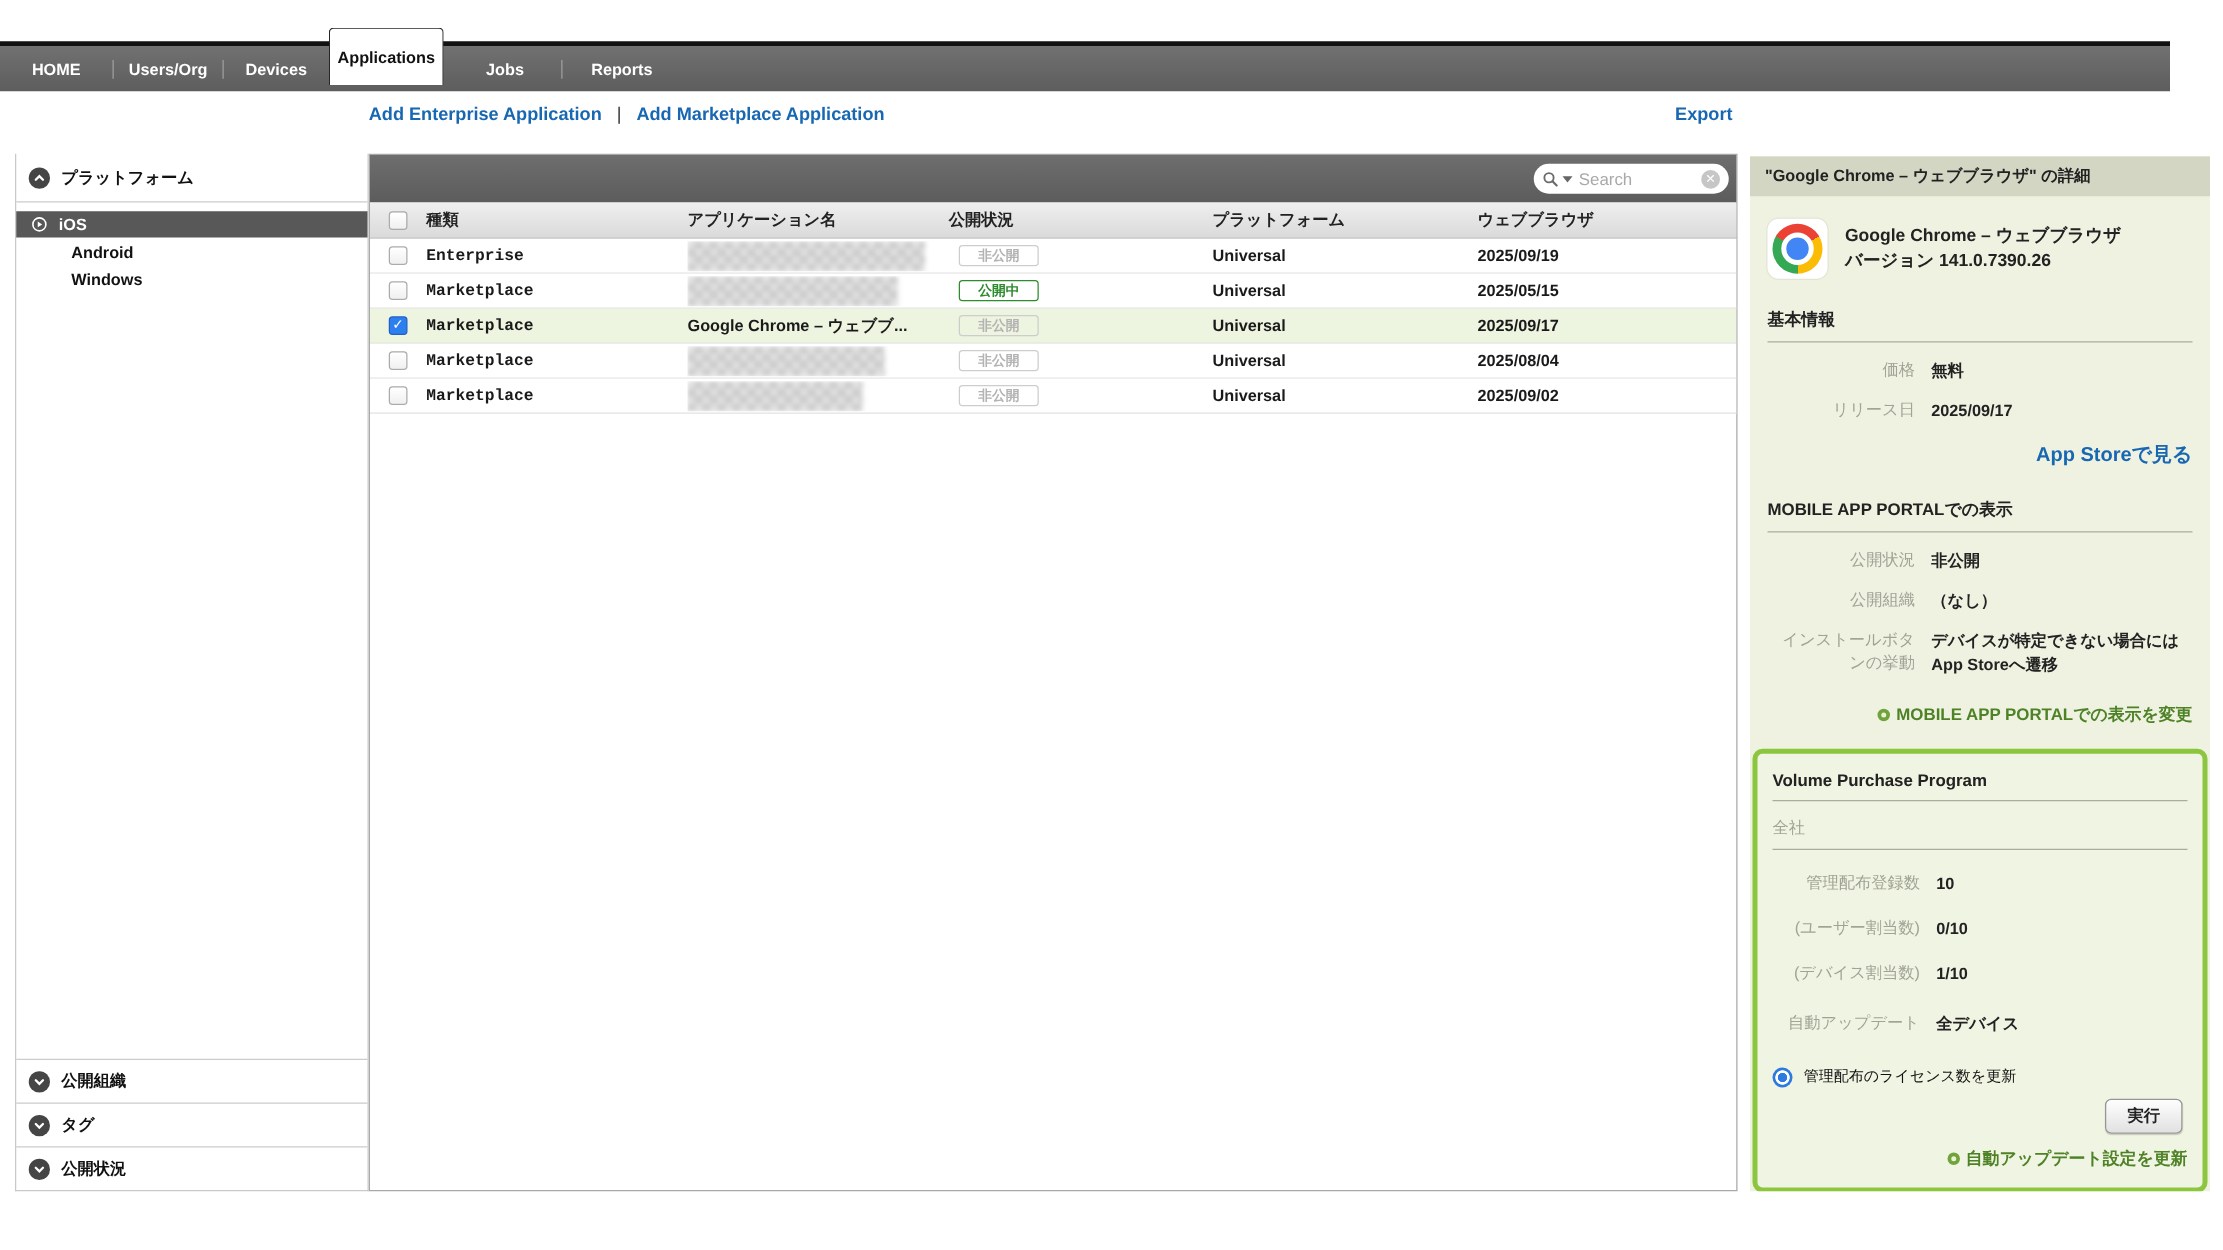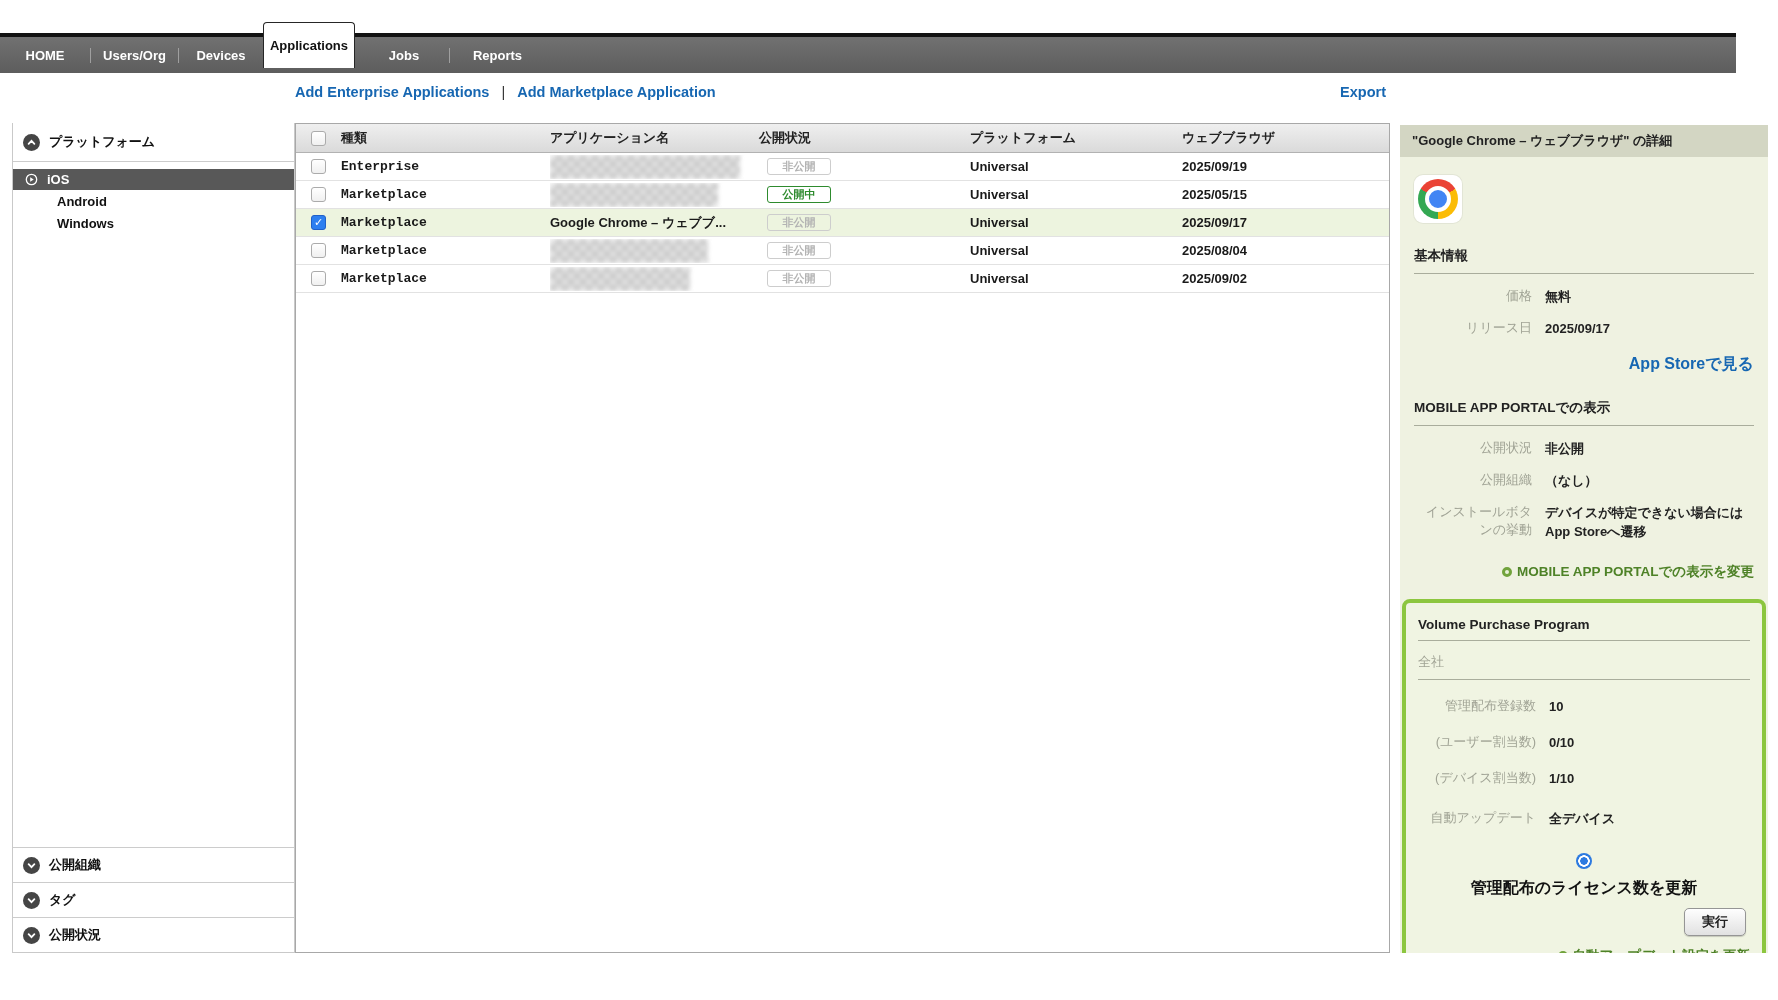--- a/index.html
+++ b/index.html
@@ -111,21 +111,21 @@
   .green-link{color:#4e8227;font-weight:bold;display:inline-flex;align-items:center;gap:5px;font-size:13.5px;
               cursor:pointer;text-decoration:none;}
   .green-bullet{width:10px;height:10px;border-radius:50%;border:3px solid #71a33c;background:#e9f1d9;
                 box-sizing:border-box;flex-shrink:0;}
   .portal-link-row{display:flex;justify-content:flex-end;margin-top:22px;}
   .vpp-box{margin:18px -12px 0;border:4px solid #8cc63f;border-radius:8px;background:#f0f4e2;
            padding:12px 12px 14px;}
   .vpp-scope{margin-top:12px;color:#a0a395;}
   .vpp-box .kv{margin-top:17px;}
   .kv-auto{margin-top:21px !important;}
-  .radio-row{display:flex;align-items:center;gap:9px;margin-top:25px;font-weight:bold;color:#111;font-size:16px;flex-direction:column;}
+  .radio-row{display:flex;align-items:center;gap:9px;margin-top:25px;font-weight:normal;color:#111;font-size:12px;}
   .radio{width:16px;height:16px;border-radius:50%;flex-shrink:0;cursor:pointer;
          background:radial-gradient(circle,#2d7ae0 0 3.5px,#fff 4px 5.5px,#2d7ae0 6px 8px);}
   .run-row{display:flex;justify-content:flex-end;margin-top:9px;padding-right:4px;}
   .btn{background:linear-gradient(#fefefe,#e1e1e1);border:1px solid #959595;border-radius:5px;
        padding:4px 17px;font-weight:bold;font-size:13px;color:#222;cursor:pointer;
        box-shadow:0 1px 1px rgba(0,0,0,.18);font-family:inherit;}
   .vpp-link-row{display:flex;justify-content:flex-end;margin-top:11px;}
 
   .icon-svg{display:block;}
 </style>
@@ -144,21 +144,21 @@
       <div class="nav-spacer"></div>
       <div class="nav-item w-jobs">Jobs</div>
       <div class="nav-sep"></div>
       <div class="nav-item w-reports">Reports</div>
     </div>
   </div>
   <div class="tab-active">Applications</div>
 
   <div class="actions-row">
     <div class="actions-left">
-      <a class="blue-link">Add Enterprise Applications</a>
+      <a class="blue-link">Add Enterprise Application</a>
       <span class="link-divider">|</span>
       <a class="blue-link">Add Marketplace Application</a>
     </div>
     <a class="blue-link export-link">Export</a>
   </div>
 
   <div class="sidebar">
     <div class="sb-section-row">
       <span class="circle-btn">
         <svg class="icon-svg" width="9" height="9" viewBox="0 0 10 10">
@@ -203,20 +203,31 @@
           <svg class="icon-svg" width="9" height="9" viewBox="0 0 10 10">
               <path d="M1.8 3.5 L5 6.8 L8.2 3.5" stroke="#fff" stroke-width="2" fill="none" stroke-linecap="round"></path>
             </svg>
         </span>
         <span>公開状況</span>
       </div>
     </div>
   </div>
 
   <div class="main">
+    <div class="toolbar">
+      <div class="search-pill">
+        <svg class="icon-svg" width="13" height="13" viewBox="0 0 14 14">
+            <circle cx="5.6" cy="5.6" r="4" stroke="#6b6b6b" stroke-width="1.6" fill="none"></circle>
+            <path d="M8.6 8.6 L12.2 12.2" stroke="#6b6b6b" stroke-width="1.9" stroke-linecap="round"></path>
+          </svg>
+        <span class="caret-down"></span>
+        <input class="search-input" placeholder="Search" style="">
+        <span class="search-clear">✕</span>
+      </div>
+    </div>
     <div class="thead">
       <div class="c c-check">
           <span class="cb"></span>
         </div>
       <div class="c c-type">種類</div>
       <div class="c c-name">アプリケーション名</div>
       <div class="c c-status">公開状況</div>
       <div class="c c-platform">プラットフォーム</div>
       <div class="c c-date">ウェブブラウザ</div>
     </div>
@@ -279,20 +290,24 @@
 
   <div class="detail">
     <div class="detail-header">"Google Chrome – ウェブブラウザ" の詳細</div>
     <div class="detail-body">
 
       <div class="app-row">
         <div class="app-icon">
           <div class="chrome-ring">
               <div class="chrome-center"></div>
             </div>
+        </div>
+        <div class="app-title">
+          <div>Google Chrome – ウェブブラウザ</div>
+          <div>バージョン 141.0.7390.26</div>
         </div>
       </div>
 
       <div class="section-title">基本情報</div>
       <hr class="rule">
       <div class="kv">
         <span class="k">価格</span>
         <span class="v">無料</span>
       </div>
       <div class="kv">

